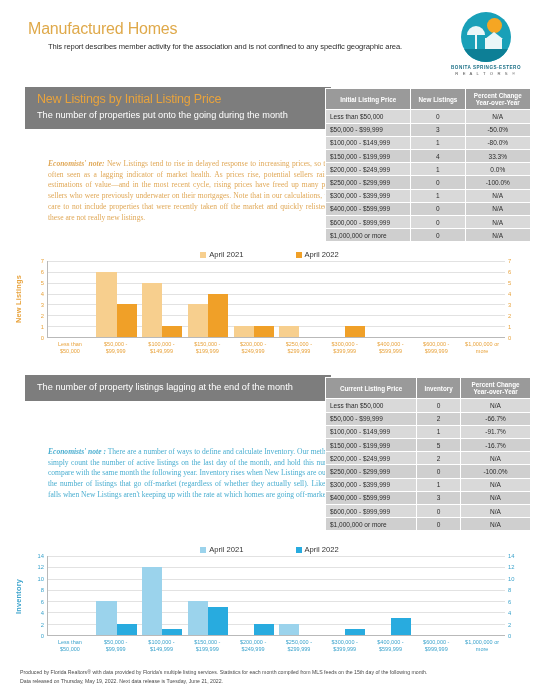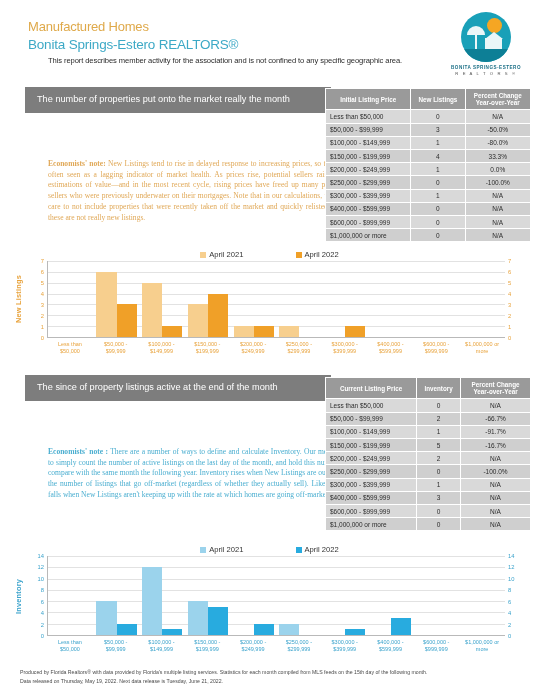--- a/index.html
+++ b/index.html
@@ -7,21 +7,21 @@
     width: 539px; height: 697px;
     background: #ffffff;
     font-family: "Liberation Sans", sans-serif;
     overflow: hidden;
   }
   .page { position: relative; width: 539px; height: 697px; padding: 0 12px; }
 
   
   .header { position: relative; padding: 18px 0 4px 16px; }
   .hdr-line1 { font-size: 13.5px; color: #3da9c6; line-height: 1.35; letter-spacing: -0.2px; }
-  .hdr-line2 { font-size: 13px; color: #dfa94a; line-height: 1.35; letter-spacing: -0.2px; }
+  .hdr-line2 { font-size: 16px; color: #dfa94a; line-height: 1.35; letter-spacing: -0.2px; }
   .hdr-line3 { font-size: 13.5px; color: #3da9c6; line-height: 1.35; letter-spacing: -0.2px; }
   .hdr-sub { font-size: 7.6px; color: #2b2b2b; margin-top: 2px; letter-spacing: -0.1px; margin-left: 20px; }
 
   .logo { position: absolute; right: 4px; top: 12px; width: 74px; height: 68px;
           display: flex; flex-direction: column; align-items: center; }
   .logo-badge { width: 50px; height: 50px; border-radius: 50%; background: #19a0b8;
                 position: relative; overflow: hidden; }
   .logo-badge .sun { position: absolute; right: 9px; top: 6px; width: 15px; height: 15px;
                      border-radius: 50%; background: #f5a623; }
   .logo-badge .water { position: absolute; left: 0; bottom: 0; width: 100%; height: 13px;
@@ -43,21 +43,21 @@
   .banner-title { font-size: 12.5px; letter-spacing: -0.2px; line-height: 1.25; }
   .banner-title.orange { color: #e8a33d; }
   .banner-title.blue { color: #49b6d6; }
   .banner-desc { font-size: 9.2px; color: #ffffff; line-height: 1.3; margin-top: 2px; }
 
   
   .note { width: 300px; margin: 9px 0 0 18px; font-size: 7.55px; line-height: 1.42;
           text-align: justify; font-family: "Liberation Serif", serif; }
   .note.orange { color: #e0a857; }
   .note.blue { color: #4aaed0; }
-  .note b { font-weight: bold; }
+  .note b { font-style: italic; font-weight: bold; }
 
   
   .tbl { position: absolute; width: 206px; border-collapse: collapse; font-size: 6.6px; }
   .tbl td, .tbl th { border: 1px solid #ffffff; }
   .tbl th { background: #9a9a9a; color: #ffffff; font-size: 6.3px; font-weight: bold;
             padding: 3px 2px; line-height: 1.15; }
   .tbl td { background: #d9d9d9; color: #2c2c2c; padding: 2.6px 4px; font-size: 6.5px; }
   .tbl td.num { text-align: center; }
   .tbl tr:nth-child(even) td { background: #cfcfcf; }
 
@@ -90,40 +90,40 @@
   .footer { position: absolute; left: 20px; top: 668px; width: 500px;
             font-size: 5.2px; color: #4b4b4b; line-height: 1.65; }
 </style>
 </head>
 <body>
 
 <div class="page">
 
   <div class="header">
     <div class="hdr-line2">Manufactured Homes</div>
-    <div class="hdr-line3">Bonita Springs-Estero REALTORS®</div>
     <div class="hdr-sub">This report describes member activity for the association and is not confined to any specific geographic area.</div>
 
     <div class="logo">
       <div class="logo-badge">
         <div class="sun"></div>
         <div class="water"></div>
         <div class="roof"></div>
         <div class="house"></div>
         <div class="trunk"></div>
         <div class="frond"></div>
       </div>
       <div class="logo-t1">BONITA SPRINGS-ESTERO</div>
       <div class="logo-t2">R E A L T O R S ®</div>
     </div>
   </div>
 
   <div style="position:absolute; left:25px; top:87px;">
     <div class="banner">
-      <div class="banner-desc">The number of properties put onto the market really the month</div>
+      <div class="banner-title orange">New Listings by Initial Listing Price</div>
+      <div class="banner-desc">The number of properties put onto the going during the month</div>
     </div>
   </div>
 
   <div class="note orange" style="position:absolute; left:30px; top:150px;">
     <b>Economists' note:</b><span>  New Listings tend to rise in delayed response to increasing prices, so they are often seen as a lagging indicator of market health.  As prices rise, potential sellers raise their estimations of value—and in the most recent cycle, rising prices have freed up many potential sellers who were previously underwater on their mortgages.  Note that in our calculations, we take care to not include properties that were recently taken off the market and quickly relisted, since these are not really new listings.</span>
   </div>
 
   <table class="tbl" style="left:325px; top:88px;">
     <thead>
       <tr>
@@ -277,21 +277,21 @@
         <div class="xlab">$250,000 -<br>$299,999</div>
         <div class="xlab">$300,000 -<br>$399,999</div>
         <div class="xlab">$400,000 -<br>$599,999</div>
         <div class="xlab">$600,000 -<br>$999,999</div>
         <div class="xlab">$1,000,000 or<br>more</div>
       </div>
   </div>
 
   <div style="position:absolute; left:25px; top:375px;">
     <div class="banner">
-      <div class="banner-desc">The since of property listings active at the end of the month</div>
+      <div class="banner-desc">The number of property listings lagging at the end of the month</div>
     </div>
   </div>
 
   <div class="note blue" style="position:absolute; left:30px; top:438px;">
     <b>Economists' note :</b><span>  There are a number of ways to define and calculate Inventory.  Our method is to simply count the number of active listings on the last day of the month, and hold this number to compare with the same month the following year.  Inventory rises when New Listings are outpacing the number of listings that go off-market (regardless of whether they actually sell).  Likewise, it falls when New Listings aren't keeping up with the rate at which homes are going off-market.</span>
   </div>
 
   <table class="tbl" style="left:325px; top:377px;">
     <thead>
       <tr>

